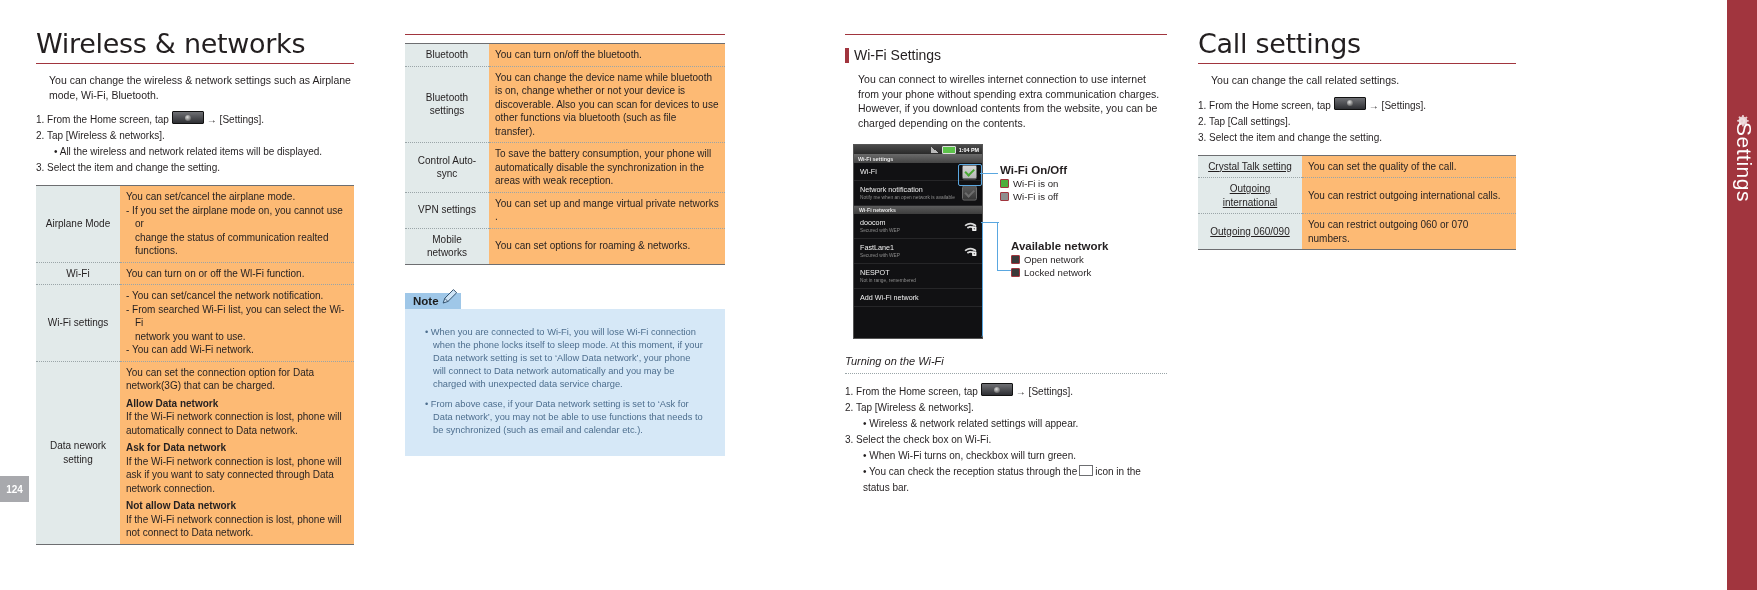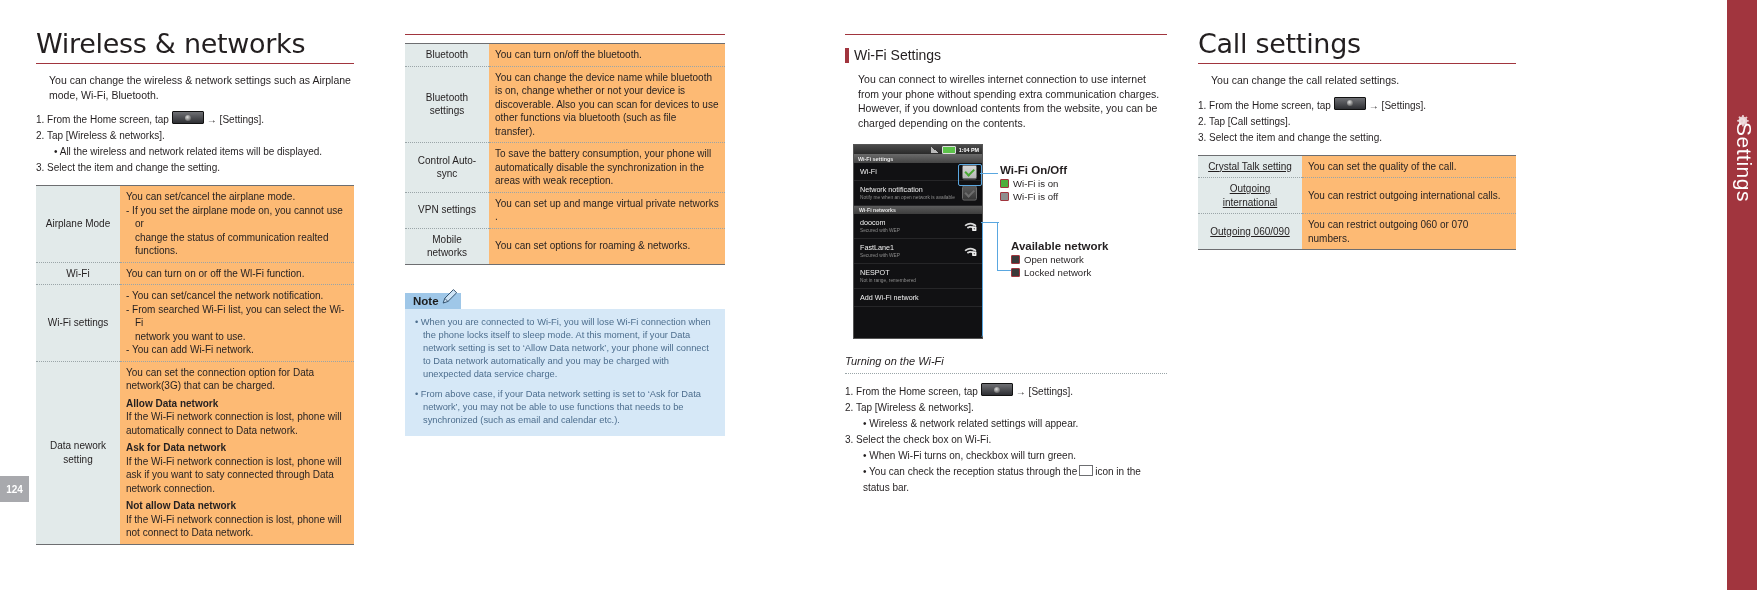--- a/index.html
+++ b/index.html
@@ -117,21 +117,21 @@
     padding:2px 22px 2px 8px;position:relative;
   }
   .note-tab .pen{
     position:absolute;right:2px;top:-5px;width:19px;height:19px;
   }
   .note-body{
     background:#d6e8f7;color:#4d6e8e;
     font-size:9.3px;line-height:13.2px;
     padding:7px 10px 9px 10px;
   }
-  .note-body ul{margin:0;padding:0;list-style:none;}
+  .note-body ul{margin:10px;padding:0;list-style:none;}
   .note-body li{padding-left:8px;text-indent:-8px;margin-bottom:6px;}
   .note-body li:last-child{margin-bottom:0;}
   .note-body li:before{content:"• ";}
 
   
   .shot-wrap{position:relative;margin-top:14px;height:195px;}
   .phone{
     position:absolute;left:8px;top:0;width:128px;height:193px;
     background:#111113;border:1px solid #555;
     font-size:6px;color:#fff;overflow:hidden;

